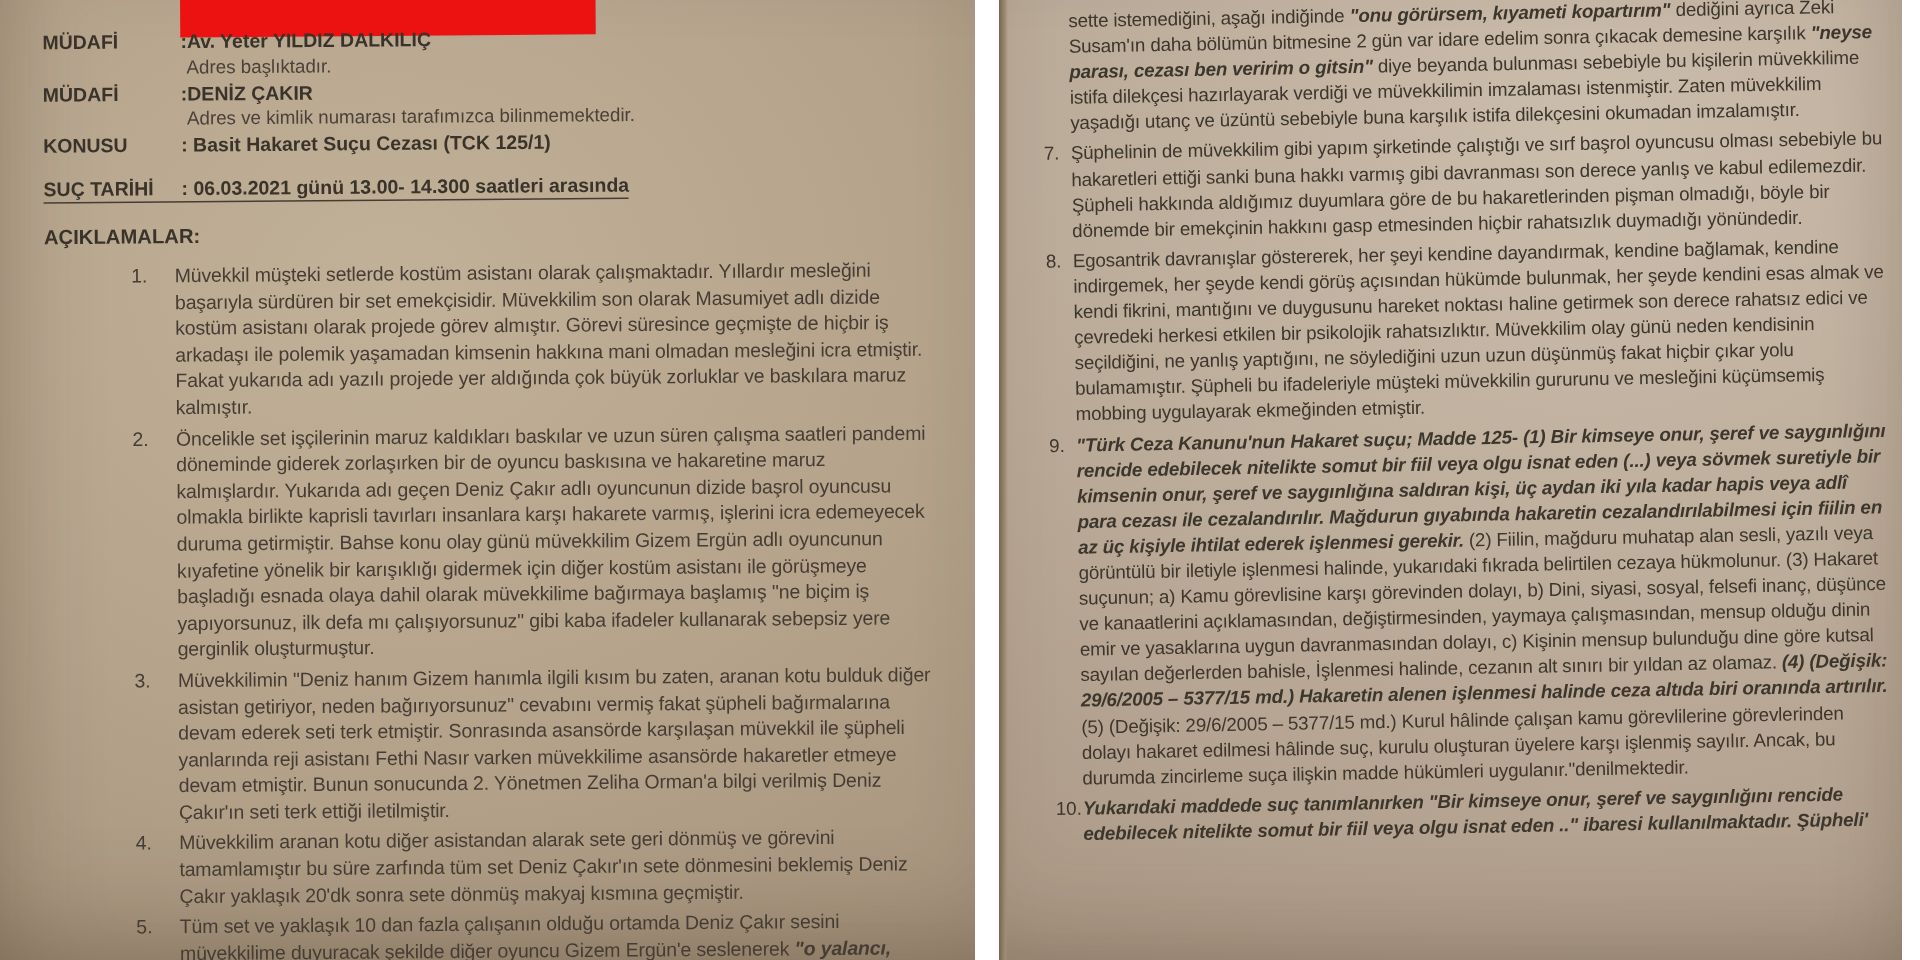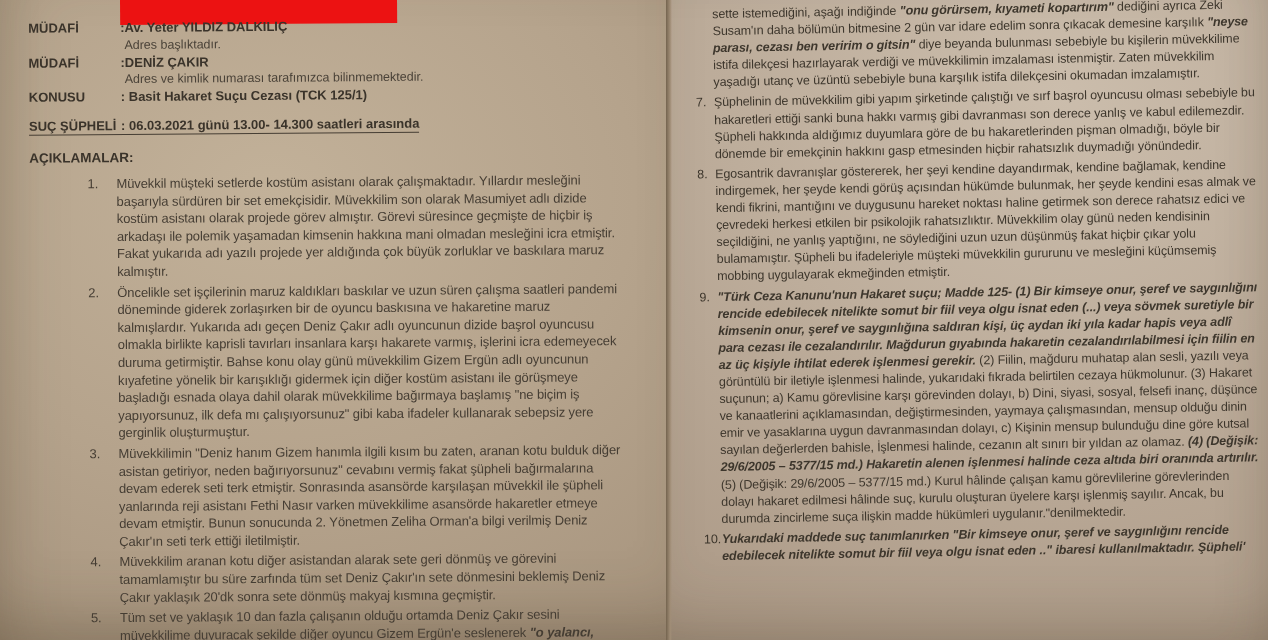--- a/index.html
+++ b/index.html
@@ -1,21 +1,21 @@
 <!DOCTYPE html>
 <html><head>
 <meta charset="utf-8">
 <style>
   html,body{margin:0;padding:0;background:#ffffff;}
   .canvas{position:relative;width:1280px;height:640px;background:#ffffff;overflow:hidden;
           font-family:"Liberation Sans", sans-serif;}
   .photo{position:absolute;top:0;height:640px;overflow:hidden;}
   .photo.left{left:0;width:650px;
     background:radial-gradient(120% 100% at 40% 30%, #c2b199 0%, #b5a38c 45%, #a18e78 100%);
-    box-shadow:inset 0 -50px 70px -35px rgba(60,45,25,.30), inset 45px 0 70px -45px rgba(60,45,25,.22);padding-left:26px;}
+    box-shadow:inset 0 -50px 70px -35px rgba(60,45,25,.30), inset 45px 0 70px -45px rgba(60,45,25,.22);}
   .photo.right{left:666px;width:602px;
     background:radial-gradient(130% 110% at 65% 15%, #cbbdac 0%, #bdad9b 42%, #a89582 100%);
     box-shadow:inset 0 -45px 70px -35px rgba(60,45,25,.28), inset -35px 0 60px -40px rgba(60,45,25,.18);}
   .photo.right .edge{position:absolute;left:0;top:0;width:6px;height:640px;
     background:linear-gradient(90deg,#74644f 0%, #a08d76 70%, rgba(160,141,118,0) 100%);}
   .tilt{position:absolute;left:0;top:0;width:100%;height:100%;transform-origin:0 0;}
   .tilt.l{transform:rotate(-0.45deg);}
   .tilt.r{transform:rotate(-1.05deg);}
 
   
@@ -56,21 +56,21 @@
       <div class="hline" style="top:56px">
         <span class="hlabel">MÜDAFİ</span><span class="hval">:DENİZ ÇAKIR</span>
       </div>
       <div class="hsub" style="top:73px">Adres ve kimlik numarası tarafımızca bilinmemektedir.</div>
 
       <div class="hline" style="top:90px">
         <span class="hlabel">KONUSU</span><span class="hval">: Basit Hakaret Suçu Cezası (TCK 125/1)</span>
       </div>
 
       <div class="hdate" style="top:119px">
-        <span class="hlabel">SUÇ ŞÜPHELİ</span><span class="hval">: 06.03.2021 günü 13.00- 14.300 saatleri arasında</span>
+        <span class="hlabel">SUÇ TARİHİ</span><span class="hval">: 06.03.2021 günü 13.00- 14.300 saatleri arasında</span>
       </div>
 
       <div class="hsection" style="top:151px">AÇIKLAMALAR:</div>
 
       <div class="list left-list">
         <div class="item"><span class="num">1.</span><span class="txt"><span>Müvekkil müşteki setlerde kostüm asistanı olarak çalışmaktadır. Yıllardır mesleğini başarıyla sürdüren bir set emekçisidir. Müvekkilim son olarak Masumiyet adlı dizide kostüm asistanı olarak projede görev almıştır. Görevi süresince geçmişte de hiçbir iş arkadaşı ile polemik yaşamadan kimsenin hakkına mani olmadan mesleğini icra etmiştir. Fakat  yukarıda adı yazılı projede yer aldığında çok büyük zorluklar ve baskılara maruz kalmıştır.</span></span></div>
         <div class="item"><span class="num">2.</span><span class="txt"><span>Öncelikle set işçilerinin maruz kaldıkları baskılar ve uzun süren çalışma saatleri pandemi döneminde giderek zorlaşırken bir de oyuncu baskısına ve hakaretine maruz kalmışlardır. Yukarıda adı geçen Deniz Çakır adlı oyuncunun dizide başrol oyuncusu olmakla birlikte kaprisli tavırları insanlara karşı hakarete varmış, işlerini icra edemeyecek duruma getirmiştir. Bahse konu olay günü müvekkilim Gizem Ergün adlı oyuncunun kıyafetine yönelik bir karışıklığı gidermek için diğer kostüm asistanı ile görüşmeye başladığı esnada olaya dahil olarak müvekkilime bağırmaya başlamış "ne biçim iş yapıyorsunuz, ilk defa mı çalışıyorsunuz" gibi kaba ifadeler kullanarak sebepsiz yere gerginlik oluşturmuştur.</span></span></div>
         <div class="item"><span class="num">3.</span><span class="txt"><span>Müvekkilimin "Deniz hanım Gizem hanımla ilgili kısım bu zaten, aranan kotu bulduk diğer asistan getiriyor, neden bağırıyorsunuz" cevabını vermiş fakat şüpheli bağırmalarına devam ederek seti terk etmiştir. Sonrasında asansörde karşılaşan müvekkil ile şüpheli yanlarında reji asistanı Fethi Nasır varken müvekkilime asansörde hakaretler etmeye devam etmiştir. Bunun sonucunda 2. Yönetmen Zeliha Orman'a bilgi verilmiş Deniz Çakır'ın seti terk ettiği iletilmiştir.</span></span></div>
         <div class="item"><span class="num">4.</span><span class="txt"><span>Müvekkilim aranan kotu diğer asistandan alarak sete geri dönmüş ve görevini tamamlamıştır bu süre zarfında tüm set Deniz Çakır'ın sete dönmesini beklemiş Deniz Çakır yaklaşık 20'dk sonra sete dönmüş makyaj kısmına geçmiştir.</span></span></div>
         <div class="item"><span class="num">5.</span><span class="txt"><span>Tüm set ve yaklaşık 10 dan fazla çalışanın olduğu ortamda Deniz Çakır sesini müvekkilime duyuracak şekilde diğer oyuncu Gizem Ergün'e seslenerek </span><span class="bi">"o yalancı, senin üzerine bırakacaktı, ama ben onu başımdan </span></span></div>

